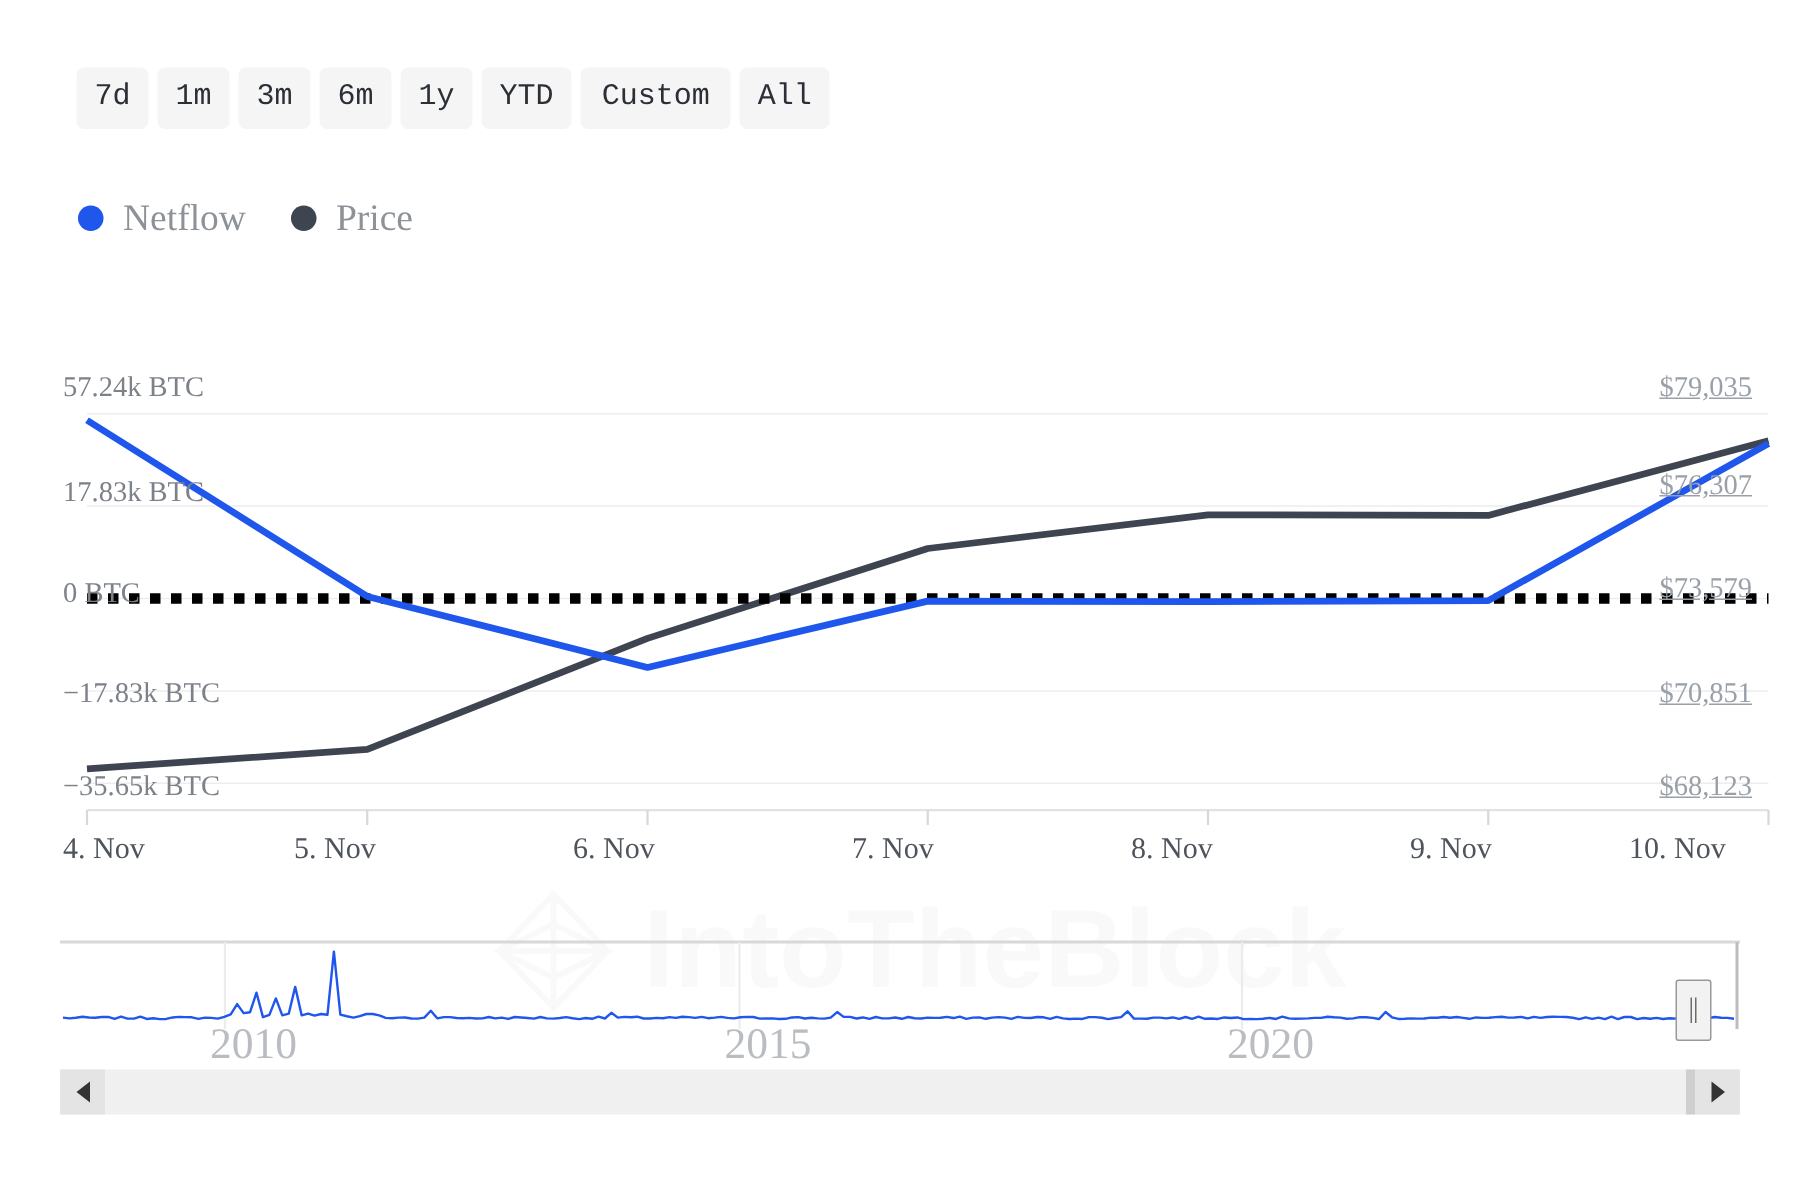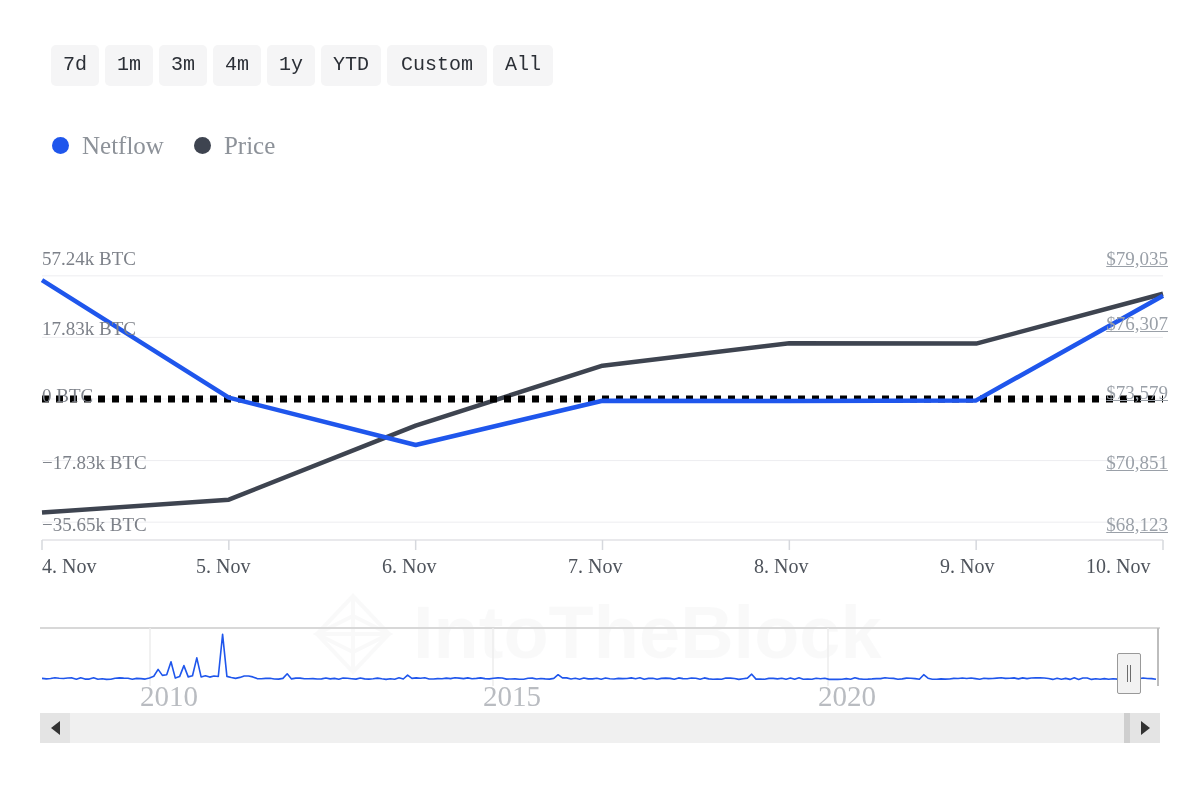--- a/index.html
+++ b/index.html
@@ -18,21 +18,21 @@
     font-size:20px;color:#2b2f36;line-height:1;
     padding:10px 12px 11px 12px;cursor:pointer;white-space:nowrap;
   }
   .range-btn.wide{padding-left:14px;padding-right:14px;}
   
   #legend{position:absolute;left:52px;top:133px;display:flex;align-items:flex-start;gap:30px;}
   .legend-item{display:flex;align-items:center;gap:13px;cursor:pointer;}
   .legend-dot{width:17px;height:17px;border-radius:50%;display:block;}
   .legend-label{font-size:25px;color:#8d9299;line-height:1;}
   
-  #chart-area{position:absolute;left:0;top:230px;width:1048px;height:330px;}
+  #chart-area{position:absolute;left:16px;top:230px;width:1048px;height:330px;}
   #plot-svg{position:absolute;left:0;top:0;}
   .ylabel-left{
     position:absolute;font-size:19px;color:#7d8189;line-height:1;
     left:42px;white-space:nowrap;
   }
   .ylabel-right{
     position:absolute;font-size:19px;color:#9aa0a8;line-height:1;
     right:32px;white-space:nowrap;text-align:right;text-decoration:underline;
   }
   .xlabel{
@@ -69,21 +69,21 @@
     position:absolute;right:30px;top:0;width:6px;height:30px;background:#cfcfcf;cursor:grab;
   }
 </style>
 </head>
 <body>
 
 <div id="range-bar">
   <button class="range-btn">7d</button>
   <button class="range-btn">1m</button>
   <button class="range-btn">3m</button>
-  <button class="range-btn">4m</button>
+  <button class="range-btn">6m</button>
   <button class="range-btn">1y</button>
   <button class="range-btn">YTD</button>
   <button class="range-btn wide">Custom</button>
   <button class="range-btn">All</button>
 </div>
 
 <div id="legend">
   <div class="legend-item">
     <span class="legend-dot" id="dot-netflow" style="background: rgb(31, 86, 236);"></span>
     <span class="legend-label">Netflow</span>

